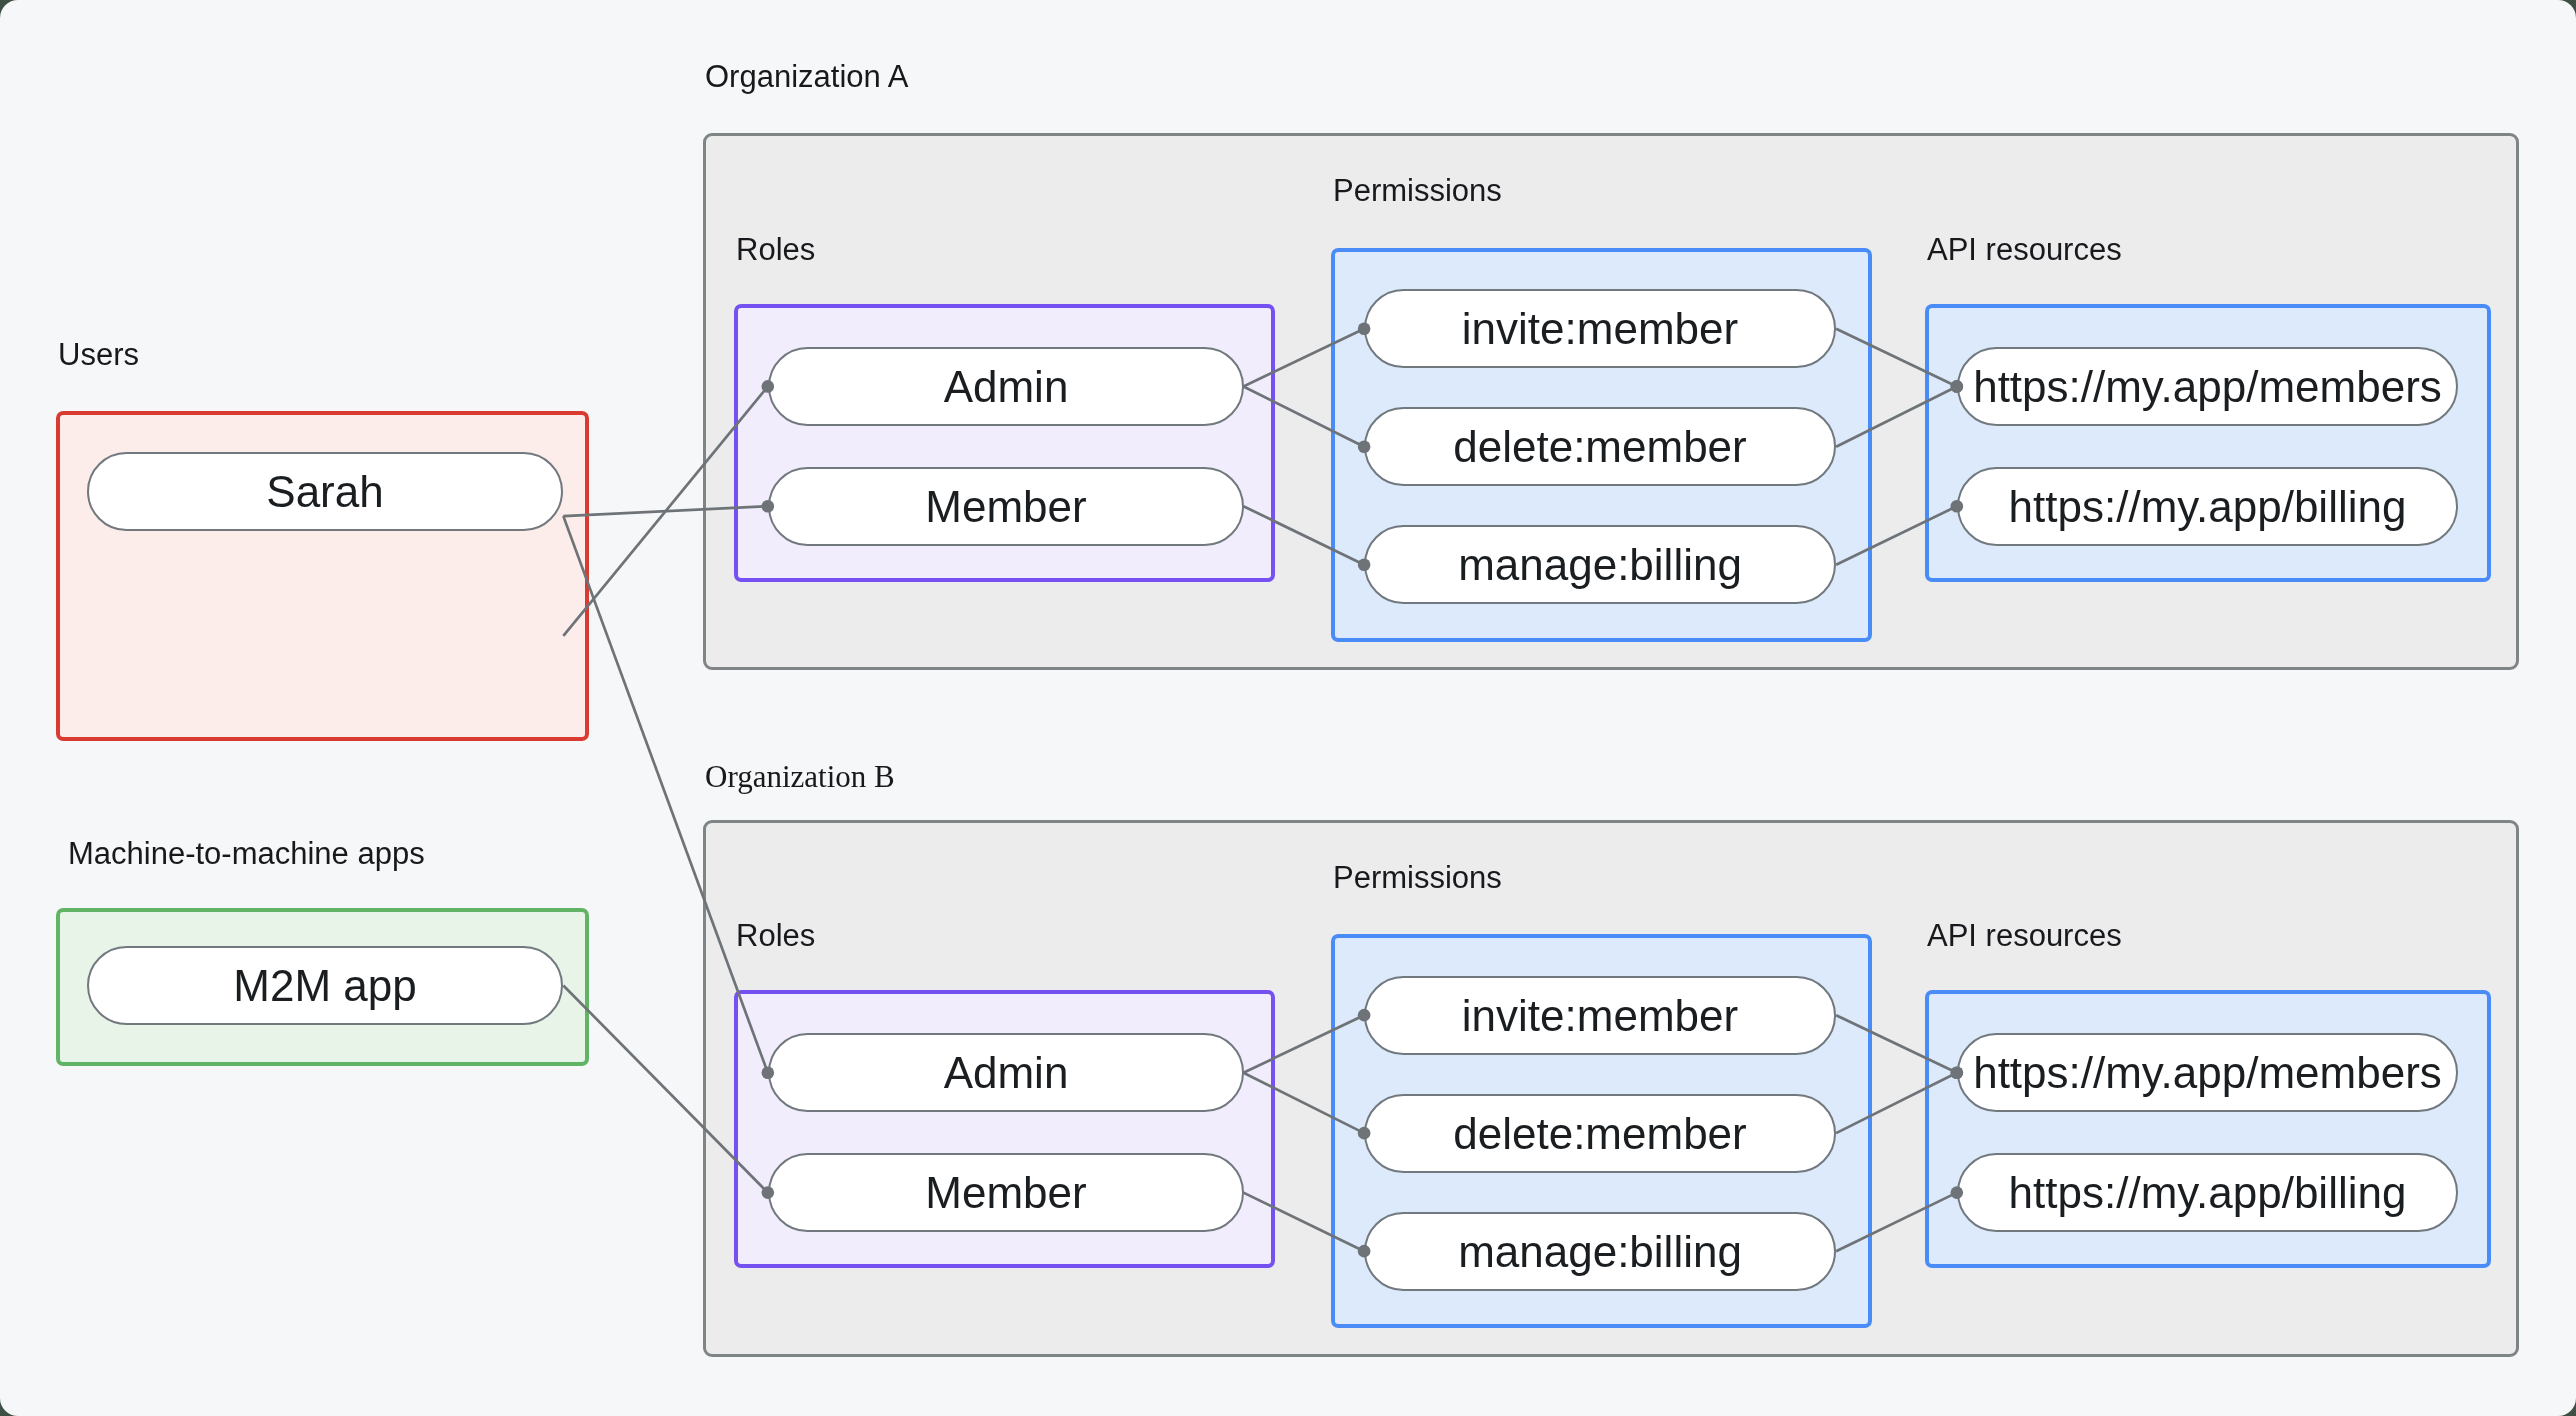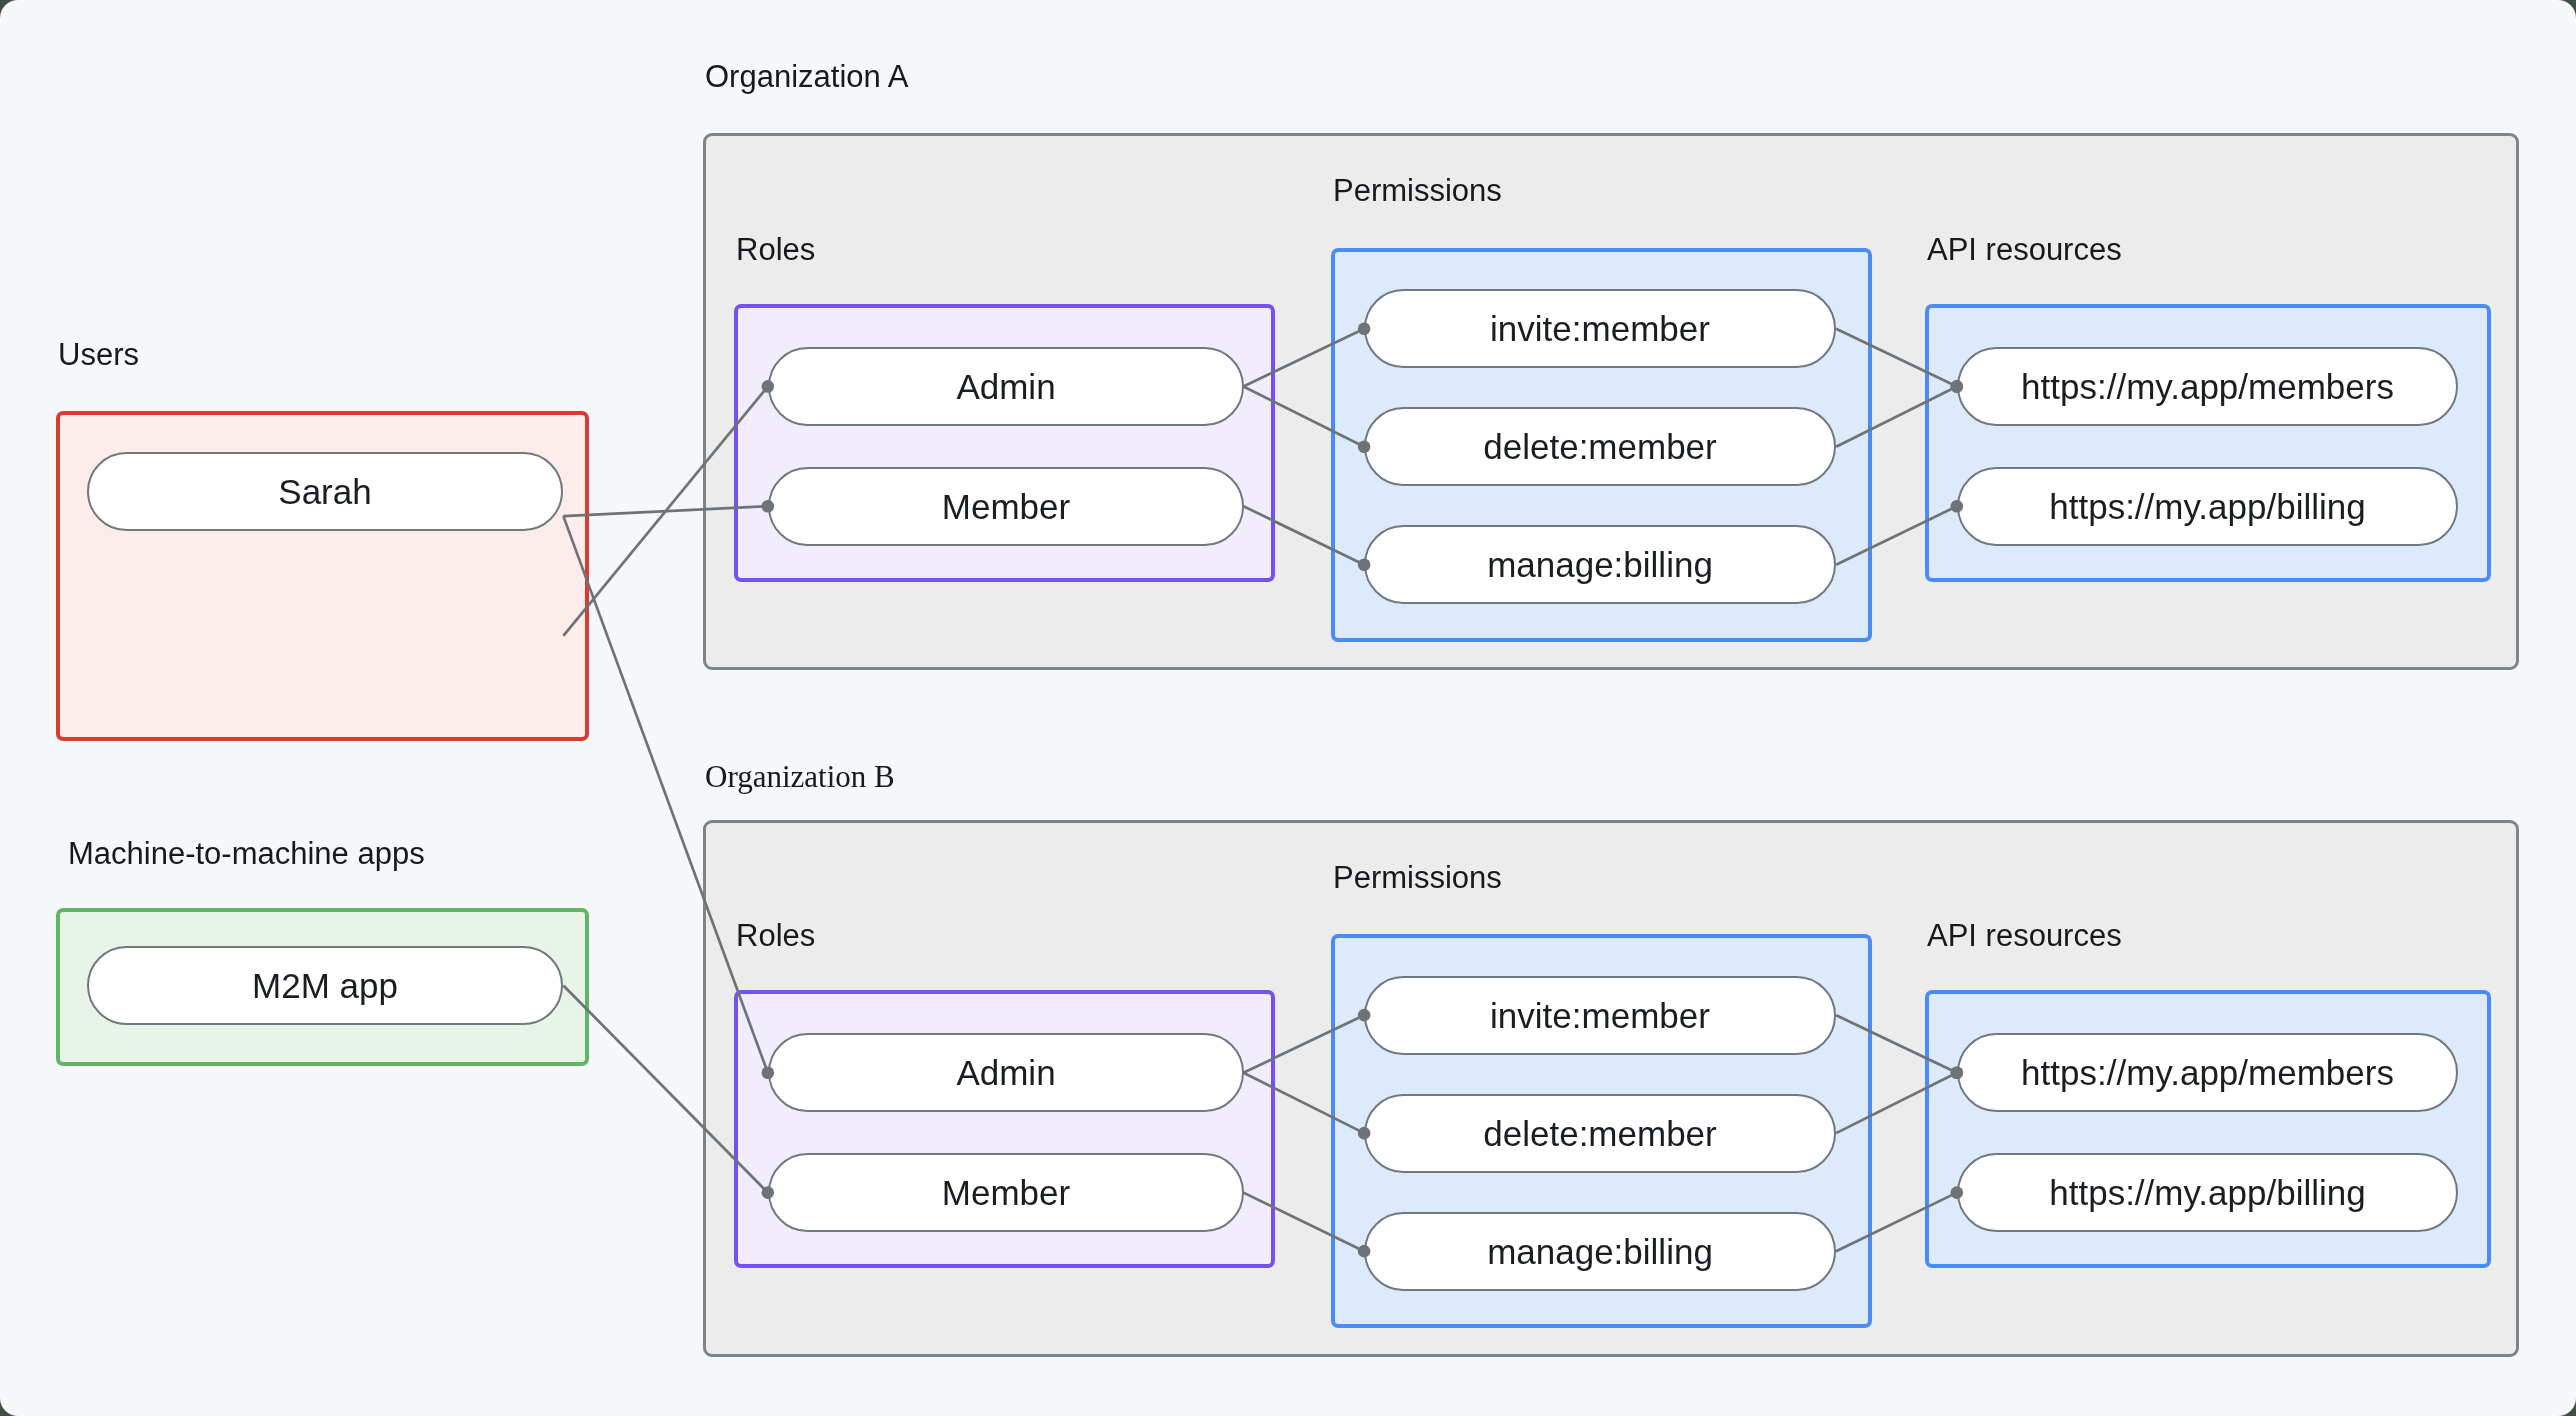--- a/index.html
+++ b/index.html
@@ -50,21 +50,21 @@
   .gbox.purple{border-color:#7451f0;background:#f2edfd;}
   .gbox.blue{border-color:#4a8cf7;background:#dceafb;}
   .pill{
     position:absolute;
     height:79px;
     background:#ffffff;
     border:2.7px solid #71787e;
     border-radius:41px;
     box-sizing:border-box;
     display:flex;align-items:center;justify-content:center;
-    font-size:35px;
+    font-size:44px;
     color:#1b1e21;
     white-space:nowrap;
     z-index:4;
   }
 </style>
 </head>
 <body>
 
 <div class="page">
 

